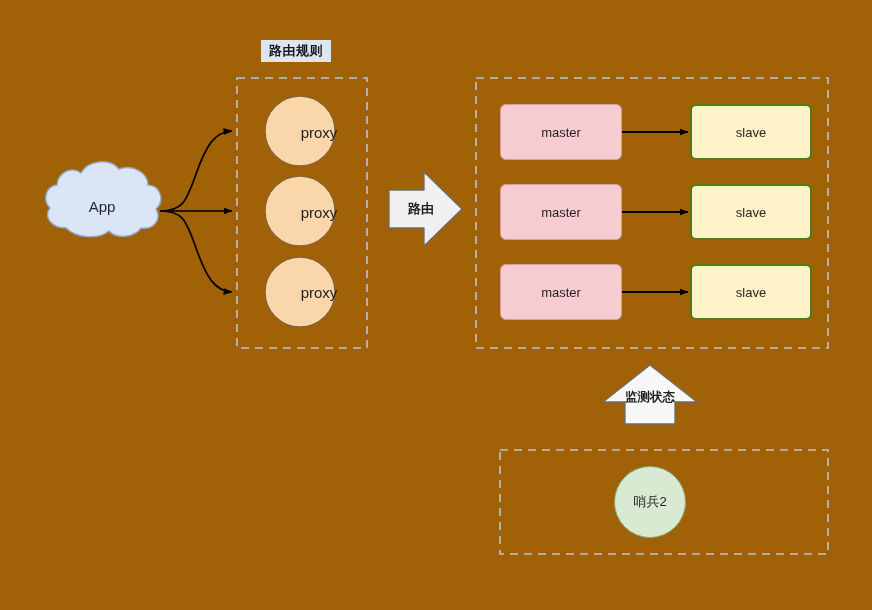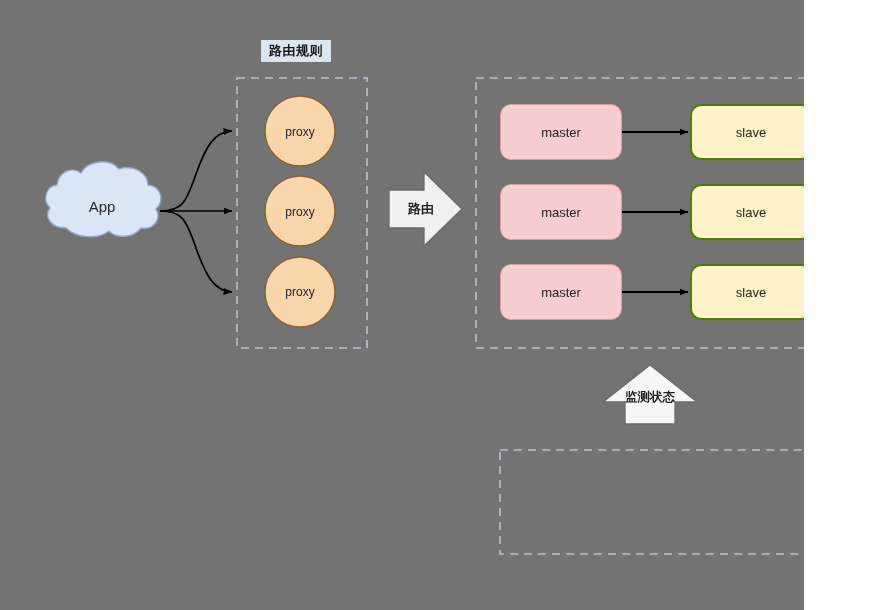--- a/index.html
+++ b/index.html
@@ -2,23 +2,23 @@
 <html><head>
 <meta charset="utf-8">
 <style>
   html, body {
     margin: 0;
     padding: 0;
     background: #ffffff;
   }
   #canvas {
     position: relative;
-    width: 804px;
+    width: 872px;
     height: 610px;
-    background: #737373;
+    background: #a16207;
     font-family: "Liberation Sans", "DejaVu Sans", sans-serif;
     overflow: hidden;
   }
   svg.layer {
     position: absolute;
     left: 0;
     top: 0;
     width: 872px;
     height: 610px;
   }
@@ -53,22 +53,23 @@
   
   .cloud-text {
     left: 62px; top: 196px; width: 80px; height: 20px;
     font-size: 15px;
     color: #25282c;
   }
 
   
   .proxy-text {
     width: 72px; height: 20px;
-    font-size: 12px;
+    font-size: 15px;
     color: #1f1f1f;
+    padding-left: 19px;
   }
   .proxy-text.p1 { left: 264px; top: 122px; }
   .proxy-text.p2 { left: 264px; top: 202px; }
   .proxy-text.p3 { left: 264px; top: 282px; }
 
   
   .route-arrow-text {
     left: 396px; top: 199px; width: 50px; height: 20px;
     font-size: 13px;
     font-weight: bold;
@@ -82,21 +83,21 @@
     font-weight: bold;
     color: #1d1f22;
     margin-top: 8px;
   }
 
   
   .db-box {
     position: absolute;
     width: 122px;
     height: 56px;
-    border-radius: 11px;
+    border-radius: 6px;
     display: flex;
     align-items: center;
     justify-content: center;
     font-size: 13px;
     color: #1f1f1f;
     box-sizing: border-box;
   }
   .db-box.master {
     background: #f5cdd0;
     border: 1px solid #d99ba0;
@@ -220,15 +221,16 @@
 
   <div class="db-box master row1">master</div>
   <div class="db-box slave row1">slave</div>
 
   <div class="db-box master row2">master</div>
   <div class="db-box slave row2">slave</div>
 
   <div class="db-box master row3">master</div>
   <div class="db-box slave row3">slave</div>
 
+  <div class="sentinel s2">哨兵2</div>
 
 
 </div>
 
 </body></html>

